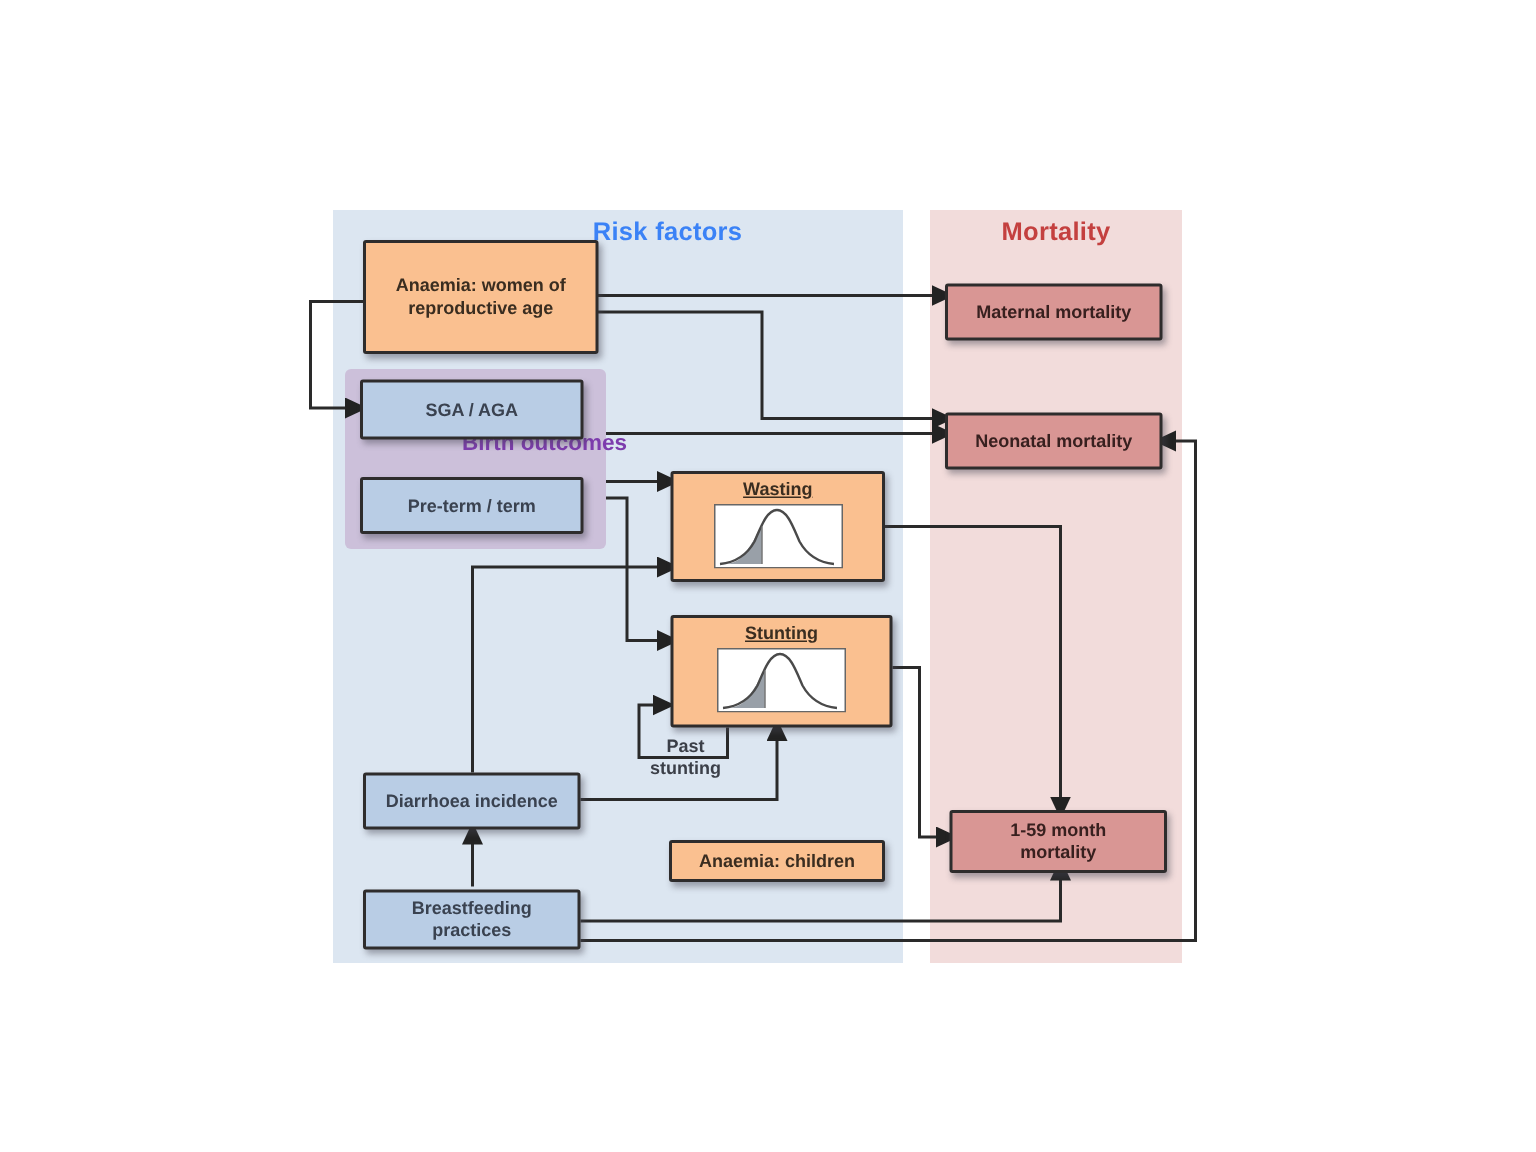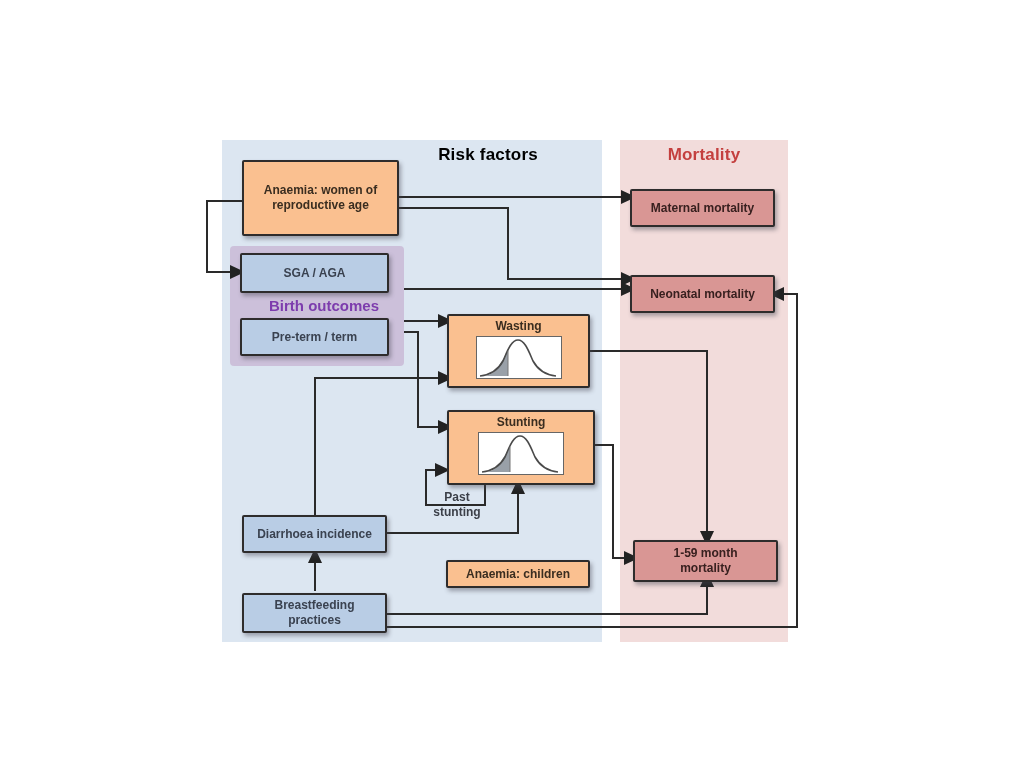--- a/index.html
+++ b/index.html
@@ -4,38 +4,38 @@
 <style>
   html,body{margin:0;padding:0;background:#ffffff;}
   body{font-family:"Liberation Sans", sans-serif;}
   #canvas{position:relative;width:1024px;height:768px;background:#ffffff;overflow:hidden;}
 
   .panel{position:absolute;top:140px;height:502px;}
   #risk-panel{left:222px;width:380px;background:#dce6f1;}
   #mortality-panel{left:620px;width:168px;background:#f2dcdb;}
 
   .panel-title{position:absolute;top:145px;font-size:17px;font-weight:bold;text-align:center;letter-spacing:.2px;}
-  #risk-title{left:408px;width:160px;color:#000000;}
+  #risk-title{left:365px;width:160px;color:#3b82f6;}
   #mortality-title{left:620px;width:168px;color:#c4403f;}
 
   .node{position:absolute;display:flex;align-items:center;justify-content:center;
         text-align:center;border:2px solid #2e2c2c;border-radius:2px;
         font-size:12px;font-weight:bold;line-height:1.25;
         box-shadow:2px 3px 4px rgba(70,70,85,.45);box-sizing:border-box;}
   .orange{background:#fac090;color:#3a2d20;}
   .blue{background:#b9cde5;color:#3a4250;}
   .red{background:#d99694;color:#38201f;}
   .node span{display:block;}
 
   #purple-block{position:absolute;left:230px;top:246px;width:174px;height:120px;
         background:#ccc0da;border-radius:4px;}
-  #birth-outcomes-label{position:absolute;left:230px;top:297px;width:188px;text-align:center;
+  #birth-outcomes-label{position:absolute;left:230px;top:287px;width:188px;text-align:right;
         color:#7d3cad;font-size:15px;font-weight:bold;}
 
-  .dist-node{flex-direction:column;justify-content:flex-start;padding-top:3px;}
+  .dist-node{flex-direction:column;justify-content:flex-start;padding-top:3px;text-decoration:underline;}
   .dist-node svg{margin-top:2px;}
 
   #past-stunting-label{position:absolute;left:424px;top:490px;width:66px;text-align:center;
         font-size:12px;font-weight:bold;color:#3b3f48;line-height:1.22;}
 
   #wires{position:absolute;left:0;top:0;width:1024px;height:768px;pointer-events:none;}
   #wires polyline,#wires line{fill:none;stroke:#2a2a2a;stroke-width:2;}
 </style>
 </head>
 <body>

